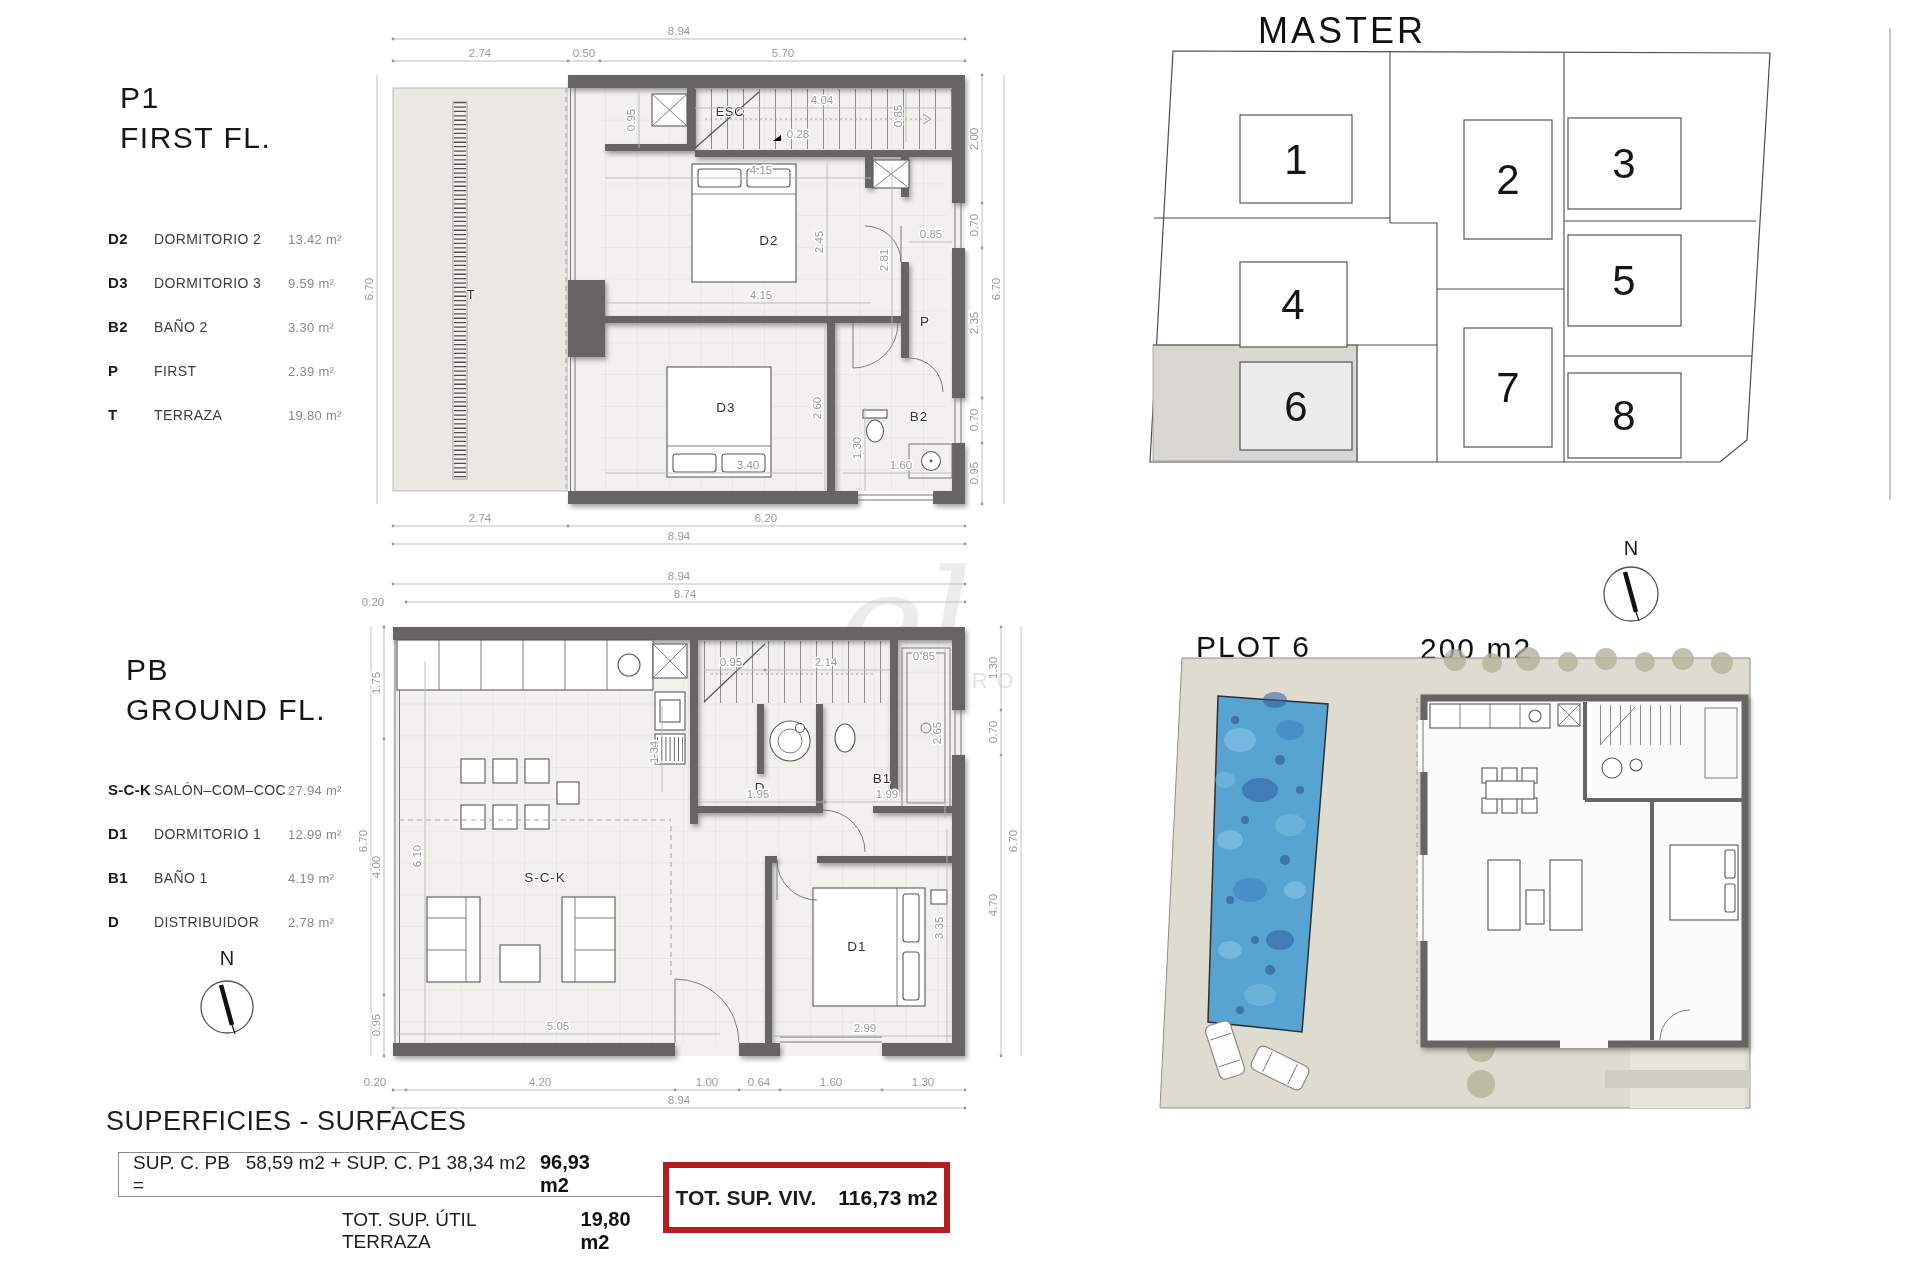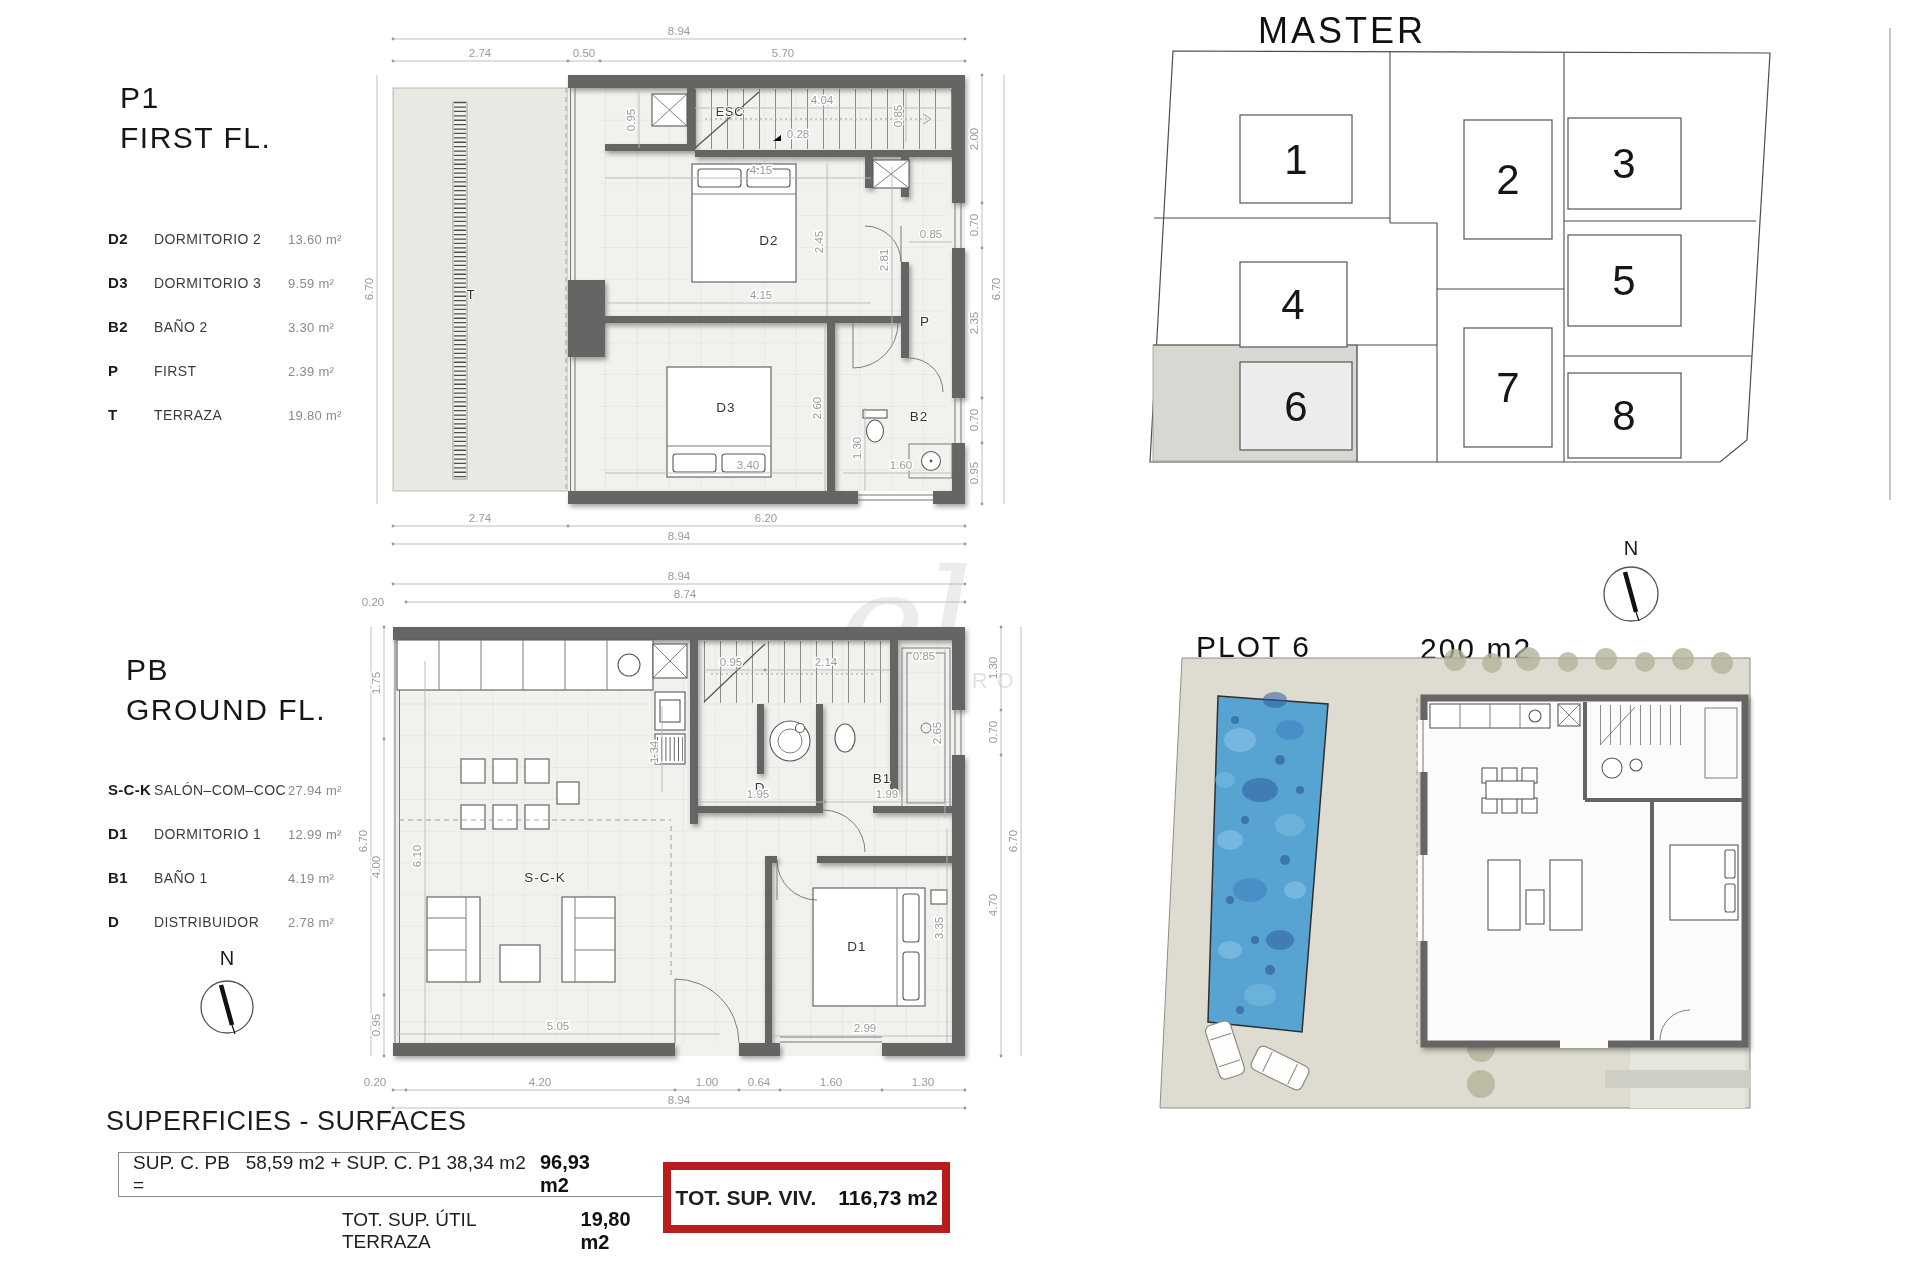--- a/index.html
+++ b/index.html
@@ -14,21 +14,21 @@
   .legend .abbr{font-size:15px; font-weight:700; color:#1b1b1b; letter-spacing:.3px;}
   .legend .nm{font-size:14px; color:#3c3c3c; letter-spacing:.4px;}
   .legend .ar{font-size:13px; color:#8a8a8a; letter-spacing:.3px;}
   
   .surf-head{font-size:27px; color:#1d1d1d; letter-spacing:.5px;}
   .surf-box{display:flex; align-items:center; justify-content:space-between; border-left:1px solid #8a8a8a; border-bottom:1px solid #8a8a8a; padding:0 43px 0 14px; box-sizing:border-box;}
   .surf-box-top{border-top:1px solid #8a8a8a; height:0;}
   .surf-lab{font-size:19px; color:#1e1e1e;}
   .surf-val{font-size:20px; font-weight:700; color:#111;}
   .line2{display:flex; justify-content:flex-end; gap:14px; align-items:baseline;}
-  .tot-box{border:8px solid #b91c1c; display:flex; align-items:center; justify-content:center; gap:22px; box-sizing:border-box;}
+  .tot-box{border:6px solid #b91c1c; display:flex; align-items:center; justify-content:center; gap:22px; box-sizing:border-box;}
   .tot-box .surf-lab{font-weight:700; font-size:21px;}
   .tot-box .surf-val{font-size:21px;}
   
   text.dim{font-family:"Liberation Sans",sans-serif; font-size:11.5px; fill:#9a9a9a; paint-order:stroke; stroke:#fff; stroke-width:3px; text-anchor:middle;}
   text.rlabel{font-family:"Liberation Sans",sans-serif; font-size:13.5px; fill:#333; letter-spacing:1px; text-anchor:middle; paint-order:stroke; stroke:#fff; stroke-width:2px;}
   text.plotnum{font-family:"Liberation Sans",sans-serif; font-size:42px; fill:#161616; text-anchor:middle;}
   text.ntext{font-family:"Liberation Sans",sans-serif; font-size:20px; fill:#1a1a1a; text-anchor:middle;}
   line.dl, path.dl{stroke:#b9b8b5; stroke-width:.9; fill:none;}
   .wall{fill:#666563;}
   .walls{filter:drop-shadow(2px 3px 2.5px rgba(50,50,50,.45));}
@@ -44,21 +44,21 @@
 <body>
 
 <div class="abs plan-title" style="left:120px; top:78px;">
   <div>P1</div>
   <div>FIRST FL.</div>
 </div>
 
 <div class="abs legend" style="left:108px; top:230px; width:300px;">
   <span class="abbr">D2</span>
     <span class="nm">DORMITORIO  2</span>
-    <span class="ar">13.60  m²</span>
+    <span class="ar">13.42  m²</span>
   <span class="abbr">D3</span>
     <span class="nm">DORMITORIO  3</span>
     <span class="ar">9.59  m²</span>
   <span class="abbr">B2</span>
     <span class="nm">BAÑO  2</span>
     <span class="ar">3.30  m²</span>
   <span class="abbr">P</span>
     <span class="nm">FIRST</span>
     <span class="ar">2.39  m²</span>
   <span class="abbr">T</span>

